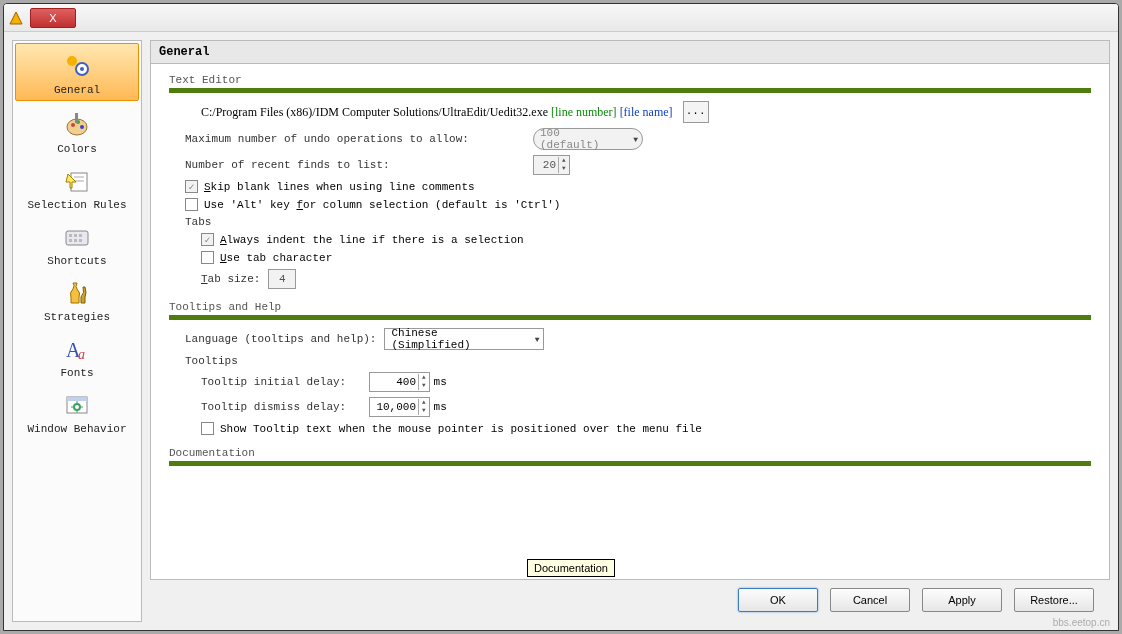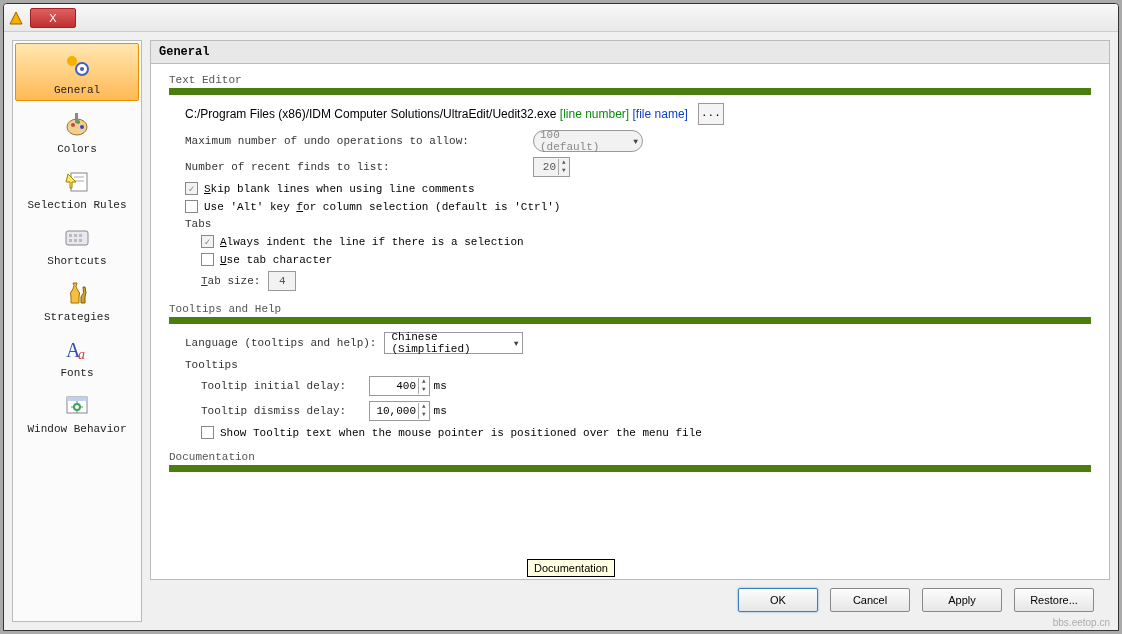--- a/index.html
+++ b/index.html
@@ -12,28 +12,28 @@
 .body { flex: 1; display: flex; padding: 8px; gap: 8px; min-height: 0; }
 .sidebar { width: 130px; background: #fbfbfb; border: 1px solid #bbb; overflow-y: auto; }
 .sideitem { display: flex; flex-direction: column; align-items: center; padding: 6px 4px 4px; cursor: pointer; }
 .sideitem.sel { background: linear-gradient(to bottom, #ffe7b0, #ffb955); border: 1px solid #e89000; margin: 2px; border-radius: 2px; }
 .sideicon { width: 32px; height: 32px; display: flex; align-items: center; justify-content: center; }
 .sidelabel { font-size: 11px; color: #222; margin-top: 2px; font-family: "Courier New", monospace; text-align: center; }
 .main { flex: 1; display: flex; flex-direction: column; min-height: 0; }
 .section-title { background: #e8e8e8; border: 1px solid #bbb; padding: 4px 8px; font-weight: bold; font-family: "Courier New", monospace; font-size: 12px; }
 .content { flex: 1; background: #fff; border: 1px solid #bbb; border-top: none; overflow-y: auto; padding: 10px 18px; position: relative; }
 .grp { margin-bottom: 12px; }
-.grp-title { font-family: "Courier New", monospace; font-size: 11px; color: #555; border-bottom: 7px solid #4d7c0f; padding-bottom: 2px; margin-bottom: 8px; }
+.grp-title { font-family: "Courier New", monospace; font-size: 11px; color: #555; border-bottom: 5px solid #4d7c0f; padding-bottom: 2px; margin-bottom: 8px; }
 .row { display: flex; align-items: center; margin: 5px 0 5px 16px; font-family: "Courier New", monospace; font-size: 11px; }
 .row2 { margin-left: 32px; }
 .lbl { color: #333; margin-right: 8px; }
 .dropdown { height: 22px; border: 1px solid #999; background: #fff; padding: 0 22px 0 6px; font-family: "Courier New", monospace; font-size: 11px; display: inline-flex; align-items: center; position: relative; cursor: pointer; }
 .dropdown::after { content: "▼"; position: absolute; right: 4px; font-size: 8px; color: #444; }
 .dropdown.dis { color: #888; background: #f2f2f2; border-radius: 11px; }
-.edpath { font-family: Liberation Sans, sans-serif; font-size: 12px; }
+.edpath { margin-left: 16px; font-family: Liberation Serif, serif; font-size: 12px; }
 .ln { color: #0a8a0a; }
 .fn { color: #1040cc; }
 .smallbtn { width: 26px; height: 22px; border: 1px solid #999; background: #f4f4f4; margin-left: 10px; text-align: center; line-height: 18px; cursor: pointer; }
 .spin { display: inline-flex; align-items: center; border: 1px solid #999; height: 20px; background: #fff; }
 .spin.dis { background: #f2f2f2; color: #888; }
 .spin input { border: none; width: 48px; text-align: right; padding: 0 2px; font-family: "Courier New", monospace; font-size: 11px; background: transparent; outline: none; }
 .spin .arrows { display: flex; flex-direction: column; border-left: 1px solid #aaa; }
 .spin .arrows span { font-size: 6px; line-height: 8px; padding: 0 3px; cursor: pointer; color: #555; }
 .chk { display: inline-flex; align-items: center; gap: 6px; }
 .chkbox { width: 13px; height: 13px; border: 1px solid #888; background: #fff; display: inline-flex; align-items: center; justify-content: center; font-size: 10px; color: #888; }
@@ -197,21 +197,21 @@
           <div class="row row2">
             <span class="lbl"><u>T</u><span>ab size:</span></span>
             <input style="width: 28px; height: 20px; border: 1px solid rgb(153, 153, 153); text-align: center; font-family: &quot;Courier New&quot;, monospace; font-size: 11px; background: rgb(242, 242, 242);" disabled="" value="4">
           </div>
         </div>
 
         <div class="grp">
           <div class="grp-title">Tooltips and Help</div>
           <div class="row">
             <span class="lbl">Language (tooltips and help):</span>
-            <span class="dropdown" style="width:139px">Chinese (Simplified)</span>
+            <span class="dropdown" style="width:160px">Chinese (Simplified)</span>
           </div>
           <div class="row">
             <span class="lbl">Tooltips</span>
           </div>
           <div class="row row2">
             <span class="lbl" style="width:160px">Tooltip initial delay:</span>
             <span class="spin">
                 <input value="400" style="">
                 <span class="arrows">
                   <span>▲</span>

